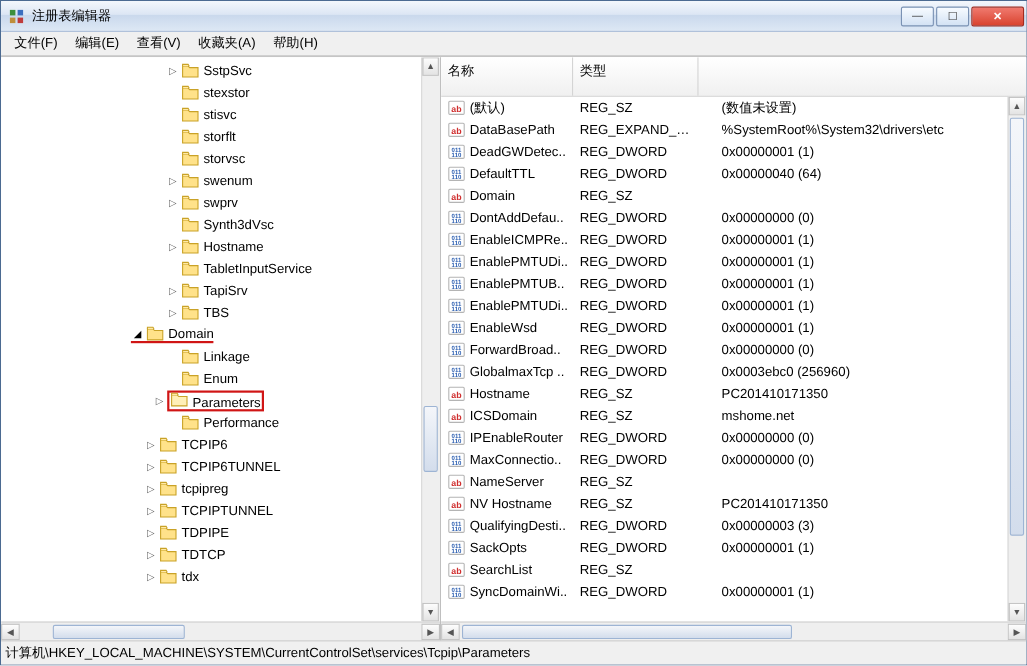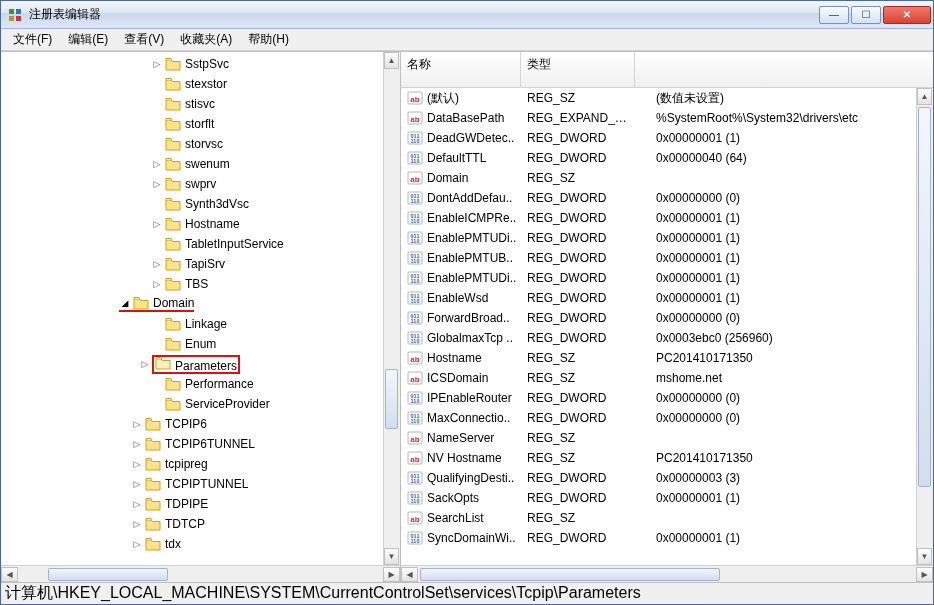--- a/index.html
+++ b/index.html
@@ -195,21 +195,21 @@
     background:linear-gradient(to bottom,#f4f6fa,#d3ddec);
     border:1px solid #9db4d4;border-radius:2px;
   }
   
   .statusbar {
     height: 22px;
     border-top: 1px solid #bfbfbf;
     background: #f0f0f0;
     display:flex;align-items:center;
     padding: 0 4px;
-    font-size: 16px;
+    font-size: 12px;
   }
 </style>
 </head>
 <body>
 
 <div class="window">
 
   <div class="titlebar">
     <span class="app-icon">
       <svg width="16" height="16" viewBox="0 0 16 16">
@@ -420,31 +420,20 @@
               <span class="expander"></span>
               <span class="folder-icon">
                 <svg width="16" height="14" viewBox="0 0 16 14">
     <path d="M1 3 L6 3 L7.5 4.5 L15 4.5 L15 13 L1 13 Z" fill="#ffe28a" stroke="#c9a227"></path>
     <path d="M1 3 L1 1.5 L6 1.5 L7 3" fill="#ffe9a8" stroke="#c9a227"></path>
   </svg>
               </span>
               <span class="tree-label">Performance</span>
             </div>
             <div class="tree-row">
-              <span class="indent" style="width: 150px;"></span>
-              <span class="expander"></span>
-              <span class="folder-icon">
-                <svg width="16" height="14" viewBox="0 0 16 14">
-    <path d="M1 3 L6 3 L7.5 4.5 L15 4.5 L15 13 L1 13 Z" fill="#ffe28a" stroke="#c9a227"></path>
-    <path d="M1 3 L1 1.5 L6 1.5 L7 3" fill="#ffe9a8" stroke="#c9a227"></path>
-  </svg>
-              </span>
-              <span class="tree-label">ServiceProvider</span>
-            </div>
-            <div class="tree-row">
               <span class="indent" style="width: 130px;"></span>
               <span class="expander">▷</span>
               <span class="folder-icon">
                 <svg width="16" height="14" viewBox="0 0 16 14">
     <path d="M1 3 L6 3 L7.5 4.5 L15 4.5 L15 13 L1 13 Z" fill="#ffe28a" stroke="#c9a227"></path>
     <path d="M1 3 L1 1.5 L6 1.5 L7 3" fill="#ffe9a8" stroke="#c9a227"></path>
   </svg>
               </span>
               <span class="tree-label">TCPIP6</span>
             </div>

